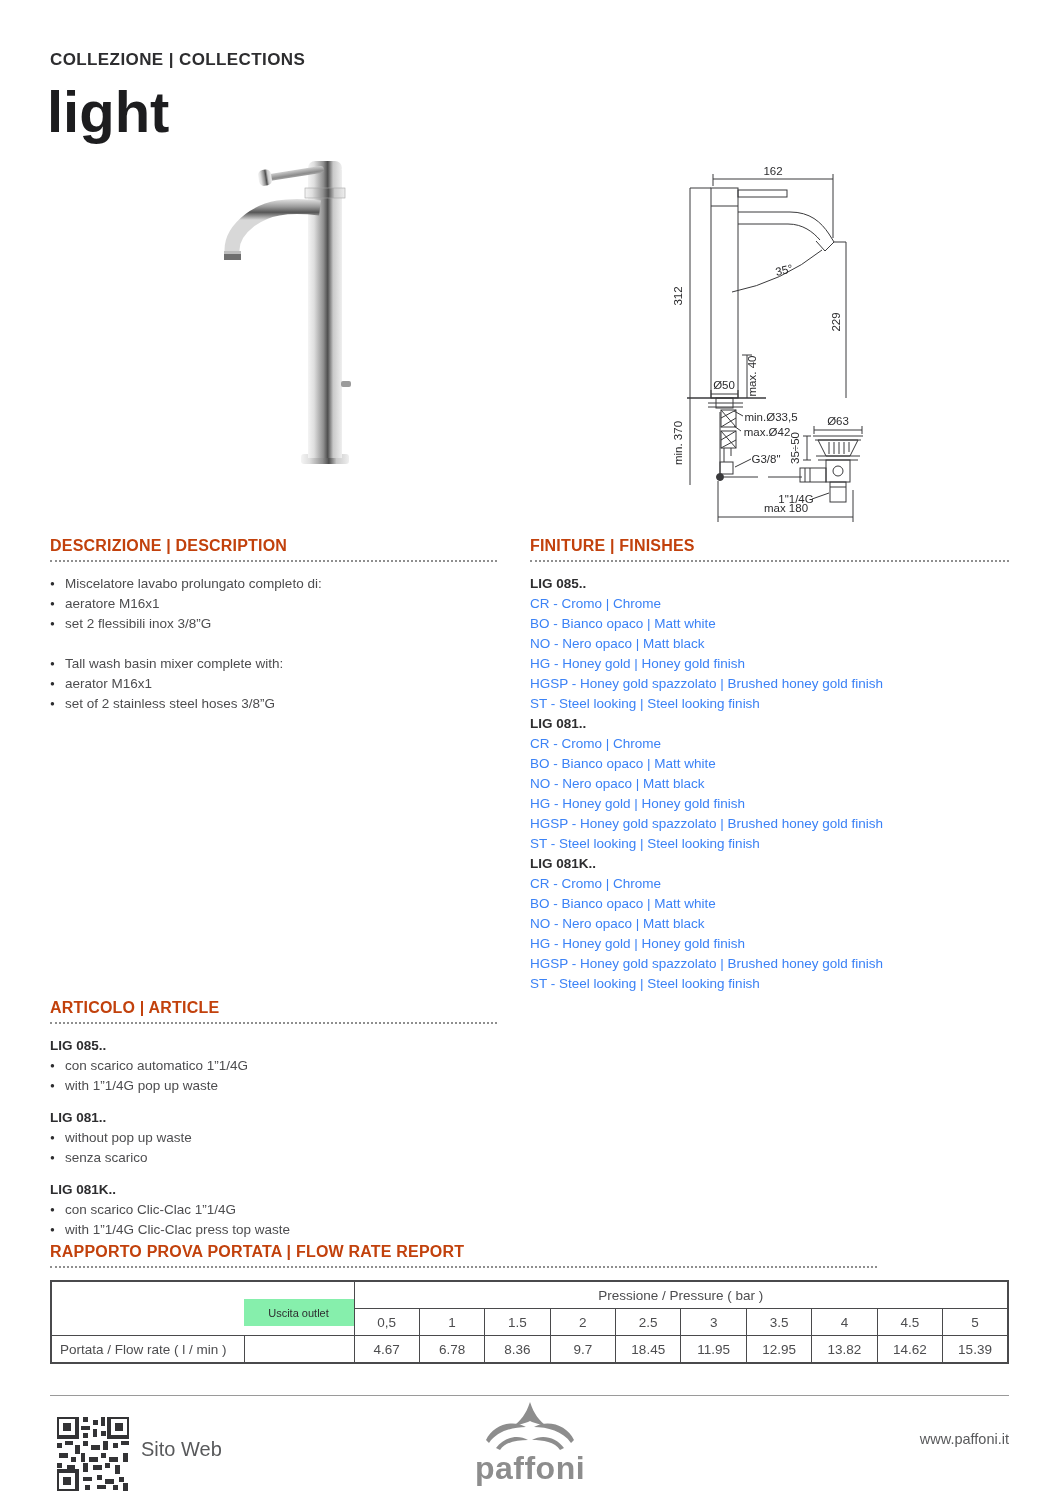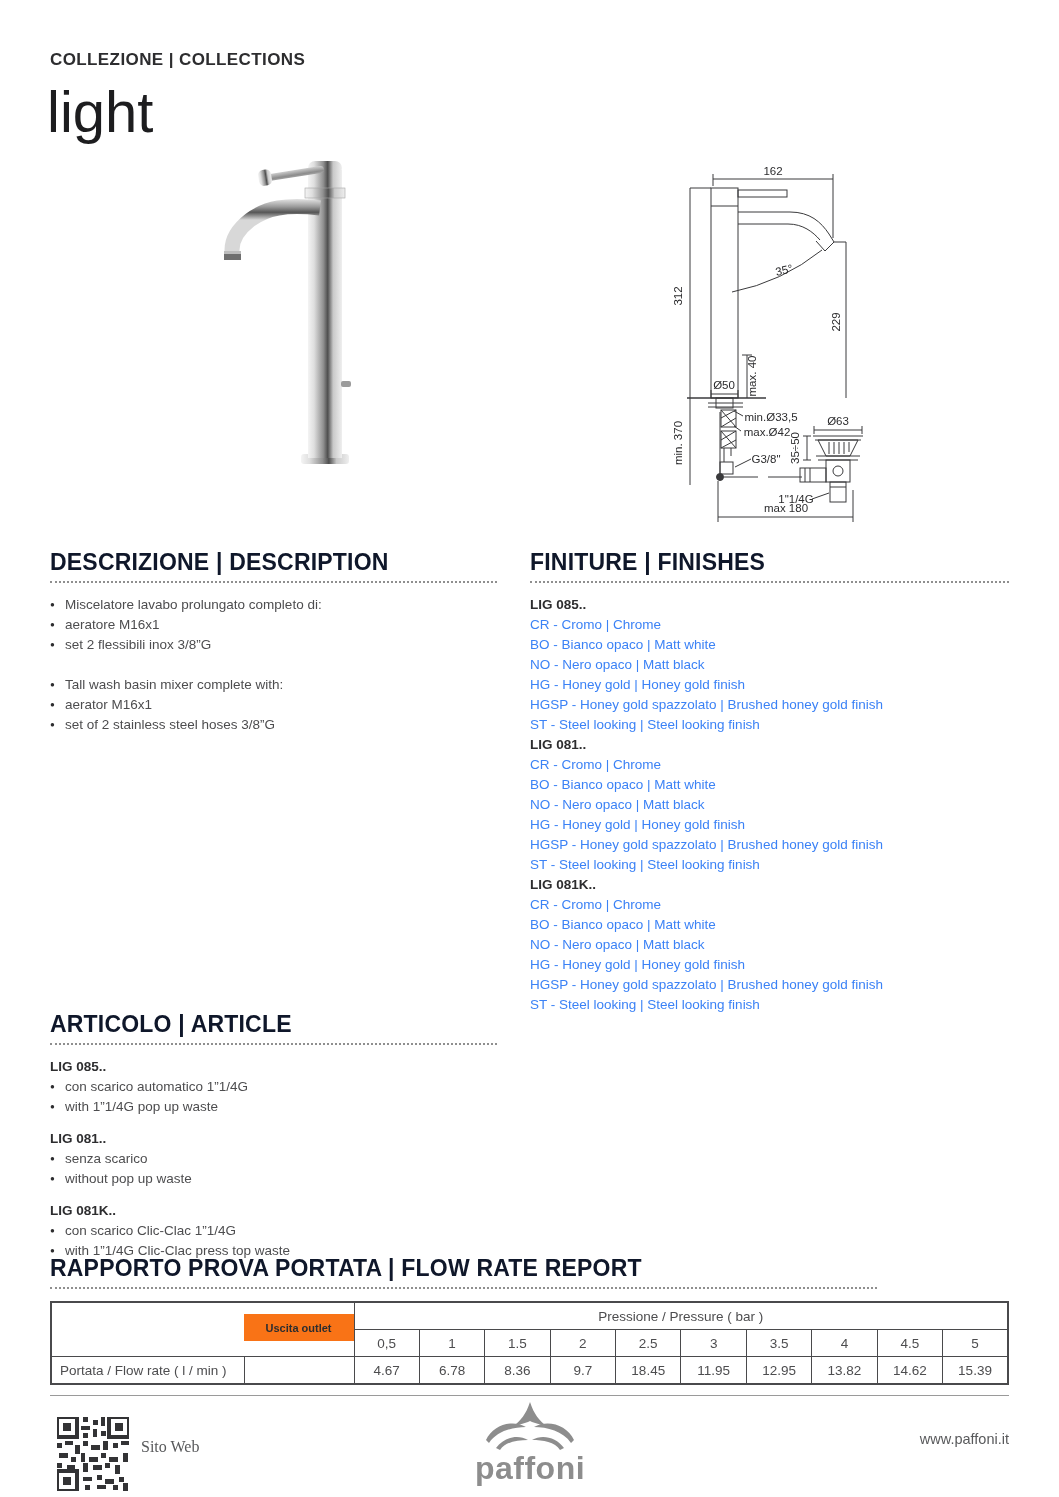--- a/index.html
+++ b/index.html
@@ -4,46 +4,46 @@
 <style>
   html,body{margin:0;padding:0;background:#fff;}
   body{
     width:1059px;height:1497px;position:relative;overflow:hidden;
     font-family:"Liberation Sans",sans-serif;color:#4d4d4f;
     -webkit-font-smoothing:antialiased;
   }
   .abs{position:absolute;}
   
   .eyebrow{left:50px;top:50px;font-size:17px;font-weight:bold;color:#2d2d2f;letter-spacing:.4px;}
-  .pagetitle{left:47px;top:78px;font-size:58px;font-weight:400;color:#1d1d1f;letter-spacing:0;}
+  .pagetitle{left:47px;top:78px;font-size:58px;font-weight:700;color:#1d1d1f;letter-spacing:0;}
   
   .section{position:absolute;}
-  .sec-head{font-size:23px;font-weight:bold;color:#0f172a;letter-spacing:.2px;
-    padding-bottom:5px;border-bottom:2px dotted #8f8f8f;margin-bottom:12px;margin-top:12px;}
+  .sec-head{font-size:16px;font-weight:bold;color:#c2410c;letter-spacing:.2px;
+    padding-bottom:5px;border-bottom:2px dotted #8f8f8f;margin-bottom:12px;}
   
   .blist{font-size:13.5px;line-height:20px;color:#4d4d4f;}
   .bitem{position:relative;padding-left:15px;}
   .bitem::before{content:"●";position:absolute;left:0;top:0;font-size:8px;line-height:20px;color:#2d2d2f;}
   .gap{height:20px;}
   .gap-sm{height:12px;}
   
   .fin-line{font-size:13.5px;line-height:20px;color:#3b82f6;}
   .fin-code{font-size:13.5px;line-height:20px;font-weight:bold;color:#2d2d2f;}
   
   table.flow{border-collapse:collapse;width:959px;table-layout:fixed;font-size:13.5px;color:#4d4d4f;}
   table.flow td{border:1.5px solid #4a4a4c;height:26px;text-align:center;padding:0;}
   table.flow{border:2px solid #4a4a4c;}
   td.noborder{border:none!important;}
   td.leftcell{position:relative;border-left:none!important;border-top:none!important;}
-  .outlet-chip{position:absolute;right:0;bottom:15px;width:110px;height:27px;background:#f97316;
-    display:flex;align-items:center;justify-content:center;font-size:11px;color:#2d2d2f;font-weight:bold;}
+  .outlet-chip{position:absolute;right:0;bottom:9px;width:110px;height:27px;background:#86efac;
+    display:flex;align-items:center;justify-content:center;font-size:11px;color:#2d2d2f;}
   td.rowlabel{text-align:left!important;padding-left:8px!important;}
   
   .footline{left:50px;top:1395px;width:959px;border-top:1px solid #9a9a9a;height:0;}
-  .sitoweb{left:141px;top:1438px;font-size:16px;color:#58595b;font-family:Liberation Serif, serif;}
+  .sitoweb{left:141px;top:1438px;font-size:20px;color:#58595b;}
   .weburl{right:50px;top:1431px;font-size:14.5px;color:#58595b;}
   .brandword{font-size:32px;font-weight:bold;color:#8d8d8d;letter-spacing:0.5px;line-height:20px;text-align:center;}
   svg text{font-family:"Liberation Sans",sans-serif;}
 </style>
 </head>
 <body>
 
 <div class="abs eyebrow">COLLEZIONE | COLLECTIONS</div>
 <div class="abs pagetitle">light</div>
 
@@ -236,22 +236,22 @@
 <div class="section" style="left:50px;top:999px;width:447px;">
   <div class="sec-head">ARTICOLO | ARTICLE</div>
   <div class="fin-code">LIG 085..</div>
   <div class="blist">
     <div class="bitem">con scarico automatico 1”1/4G</div>
     <div class="bitem">with 1”1/4G pop up waste</div>
   </div>
   <div class="gap-sm"></div>
   <div class="fin-code">LIG 081..</div>
   <div class="blist">
+    <div class="bitem">without pop up waste</div>
     <div class="bitem">senza scarico</div>
-    <div class="bitem">without pop up waste</div>
   </div>
   <div class="gap-sm"></div>
   <div class="fin-code">LIG 081K..</div>
   <div class="blist">
     <div class="bitem">con scarico Clic-Clac 1”1/4G</div>
     <div class="bitem">with 1”1/4G Clic-Clac press top waste</div>
   </div>
 </div>
 
 <div class="section" style="left:50px;top:1243px;width:827px;">

